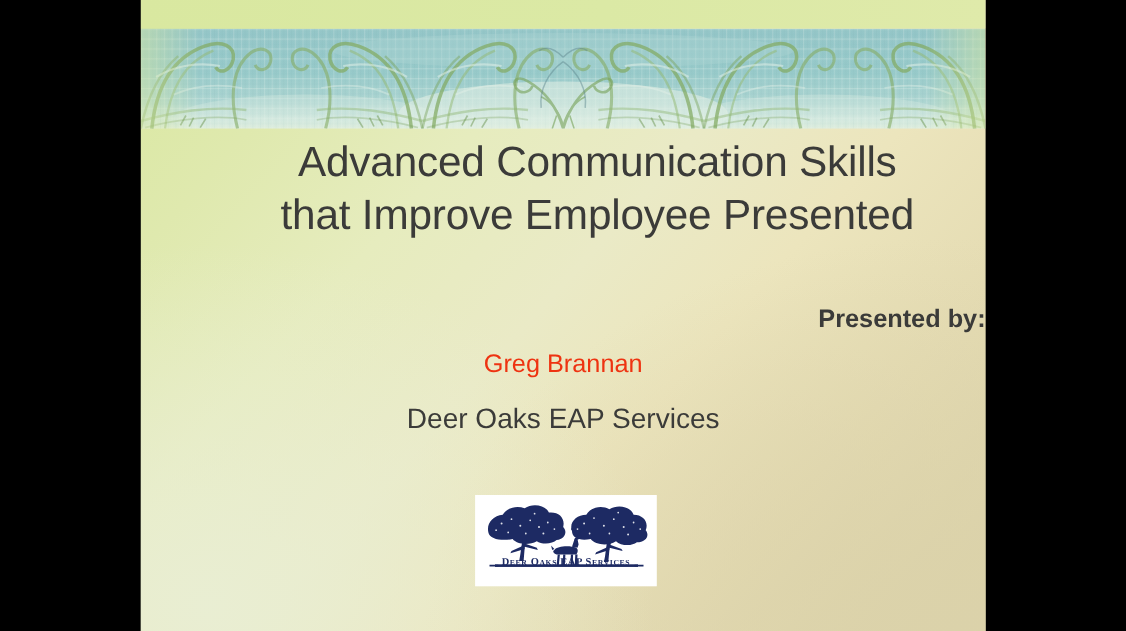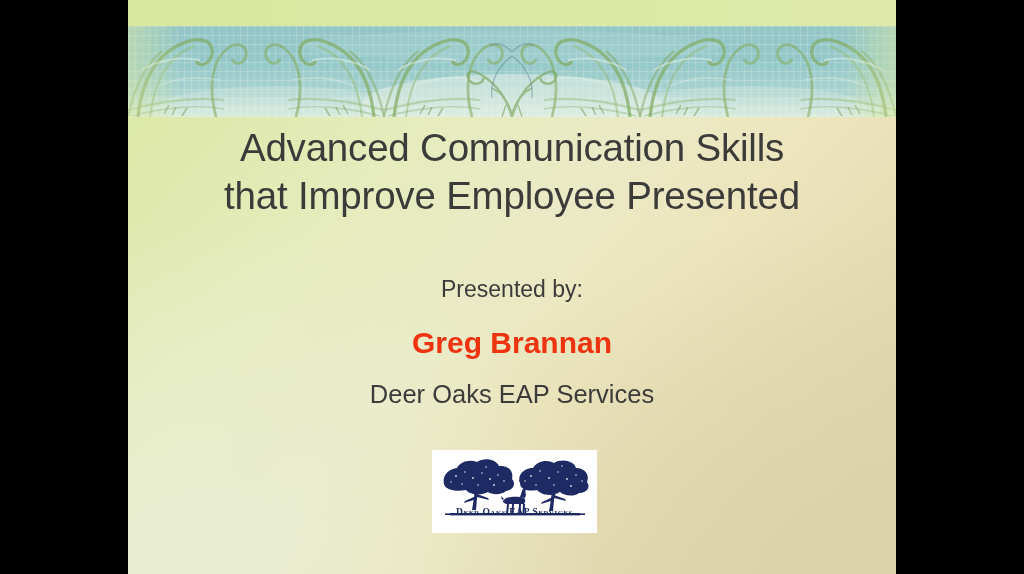--- a/index.html
+++ b/index.html
@@ -72,20 +72,21 @@
   }
   #banner svg { display: block; width: 768px; height: 91px; }
 
   
   #title-block {
     position: absolute;
     left: 0;
     top: 124px;
     width: 768px;
     text-align: center;
+    padding-left: 31px;
   }
   .title-line {
     color: #3b3b39;
     font-size: 38.5px;
     line-height: 48px;
     font-weight: 400;
     letter-spacing: -0.2px;
     white-space: nowrap;
   }
 
@@ -94,28 +95,29 @@
     position: absolute;
     left: 0;
     top: 274px;
     width: 768px;
     text-align: center;
   }
   .presented-by {
     color: #3b3b39;
     font-size: 23px;
     line-height: 30px;
-    font-weight: 400;
+    font-weight: 700;
+    text-align: right;
   }
   .presenter-name {
     color: #ee3311;
-    font-size: 30px;
+    font-size: 23px;
     line-height: 30px;
-    font-weight: 700;
-    margin-top: 24px;
+    font-weight: 400;
+    margin-top: 11px;
   }
   .org-name {
     color: #3b3b39;
     font-size: 25.5px;
     line-height: 32px;
     font-weight: 400;
     margin-top: 20px;
   }
 
   

